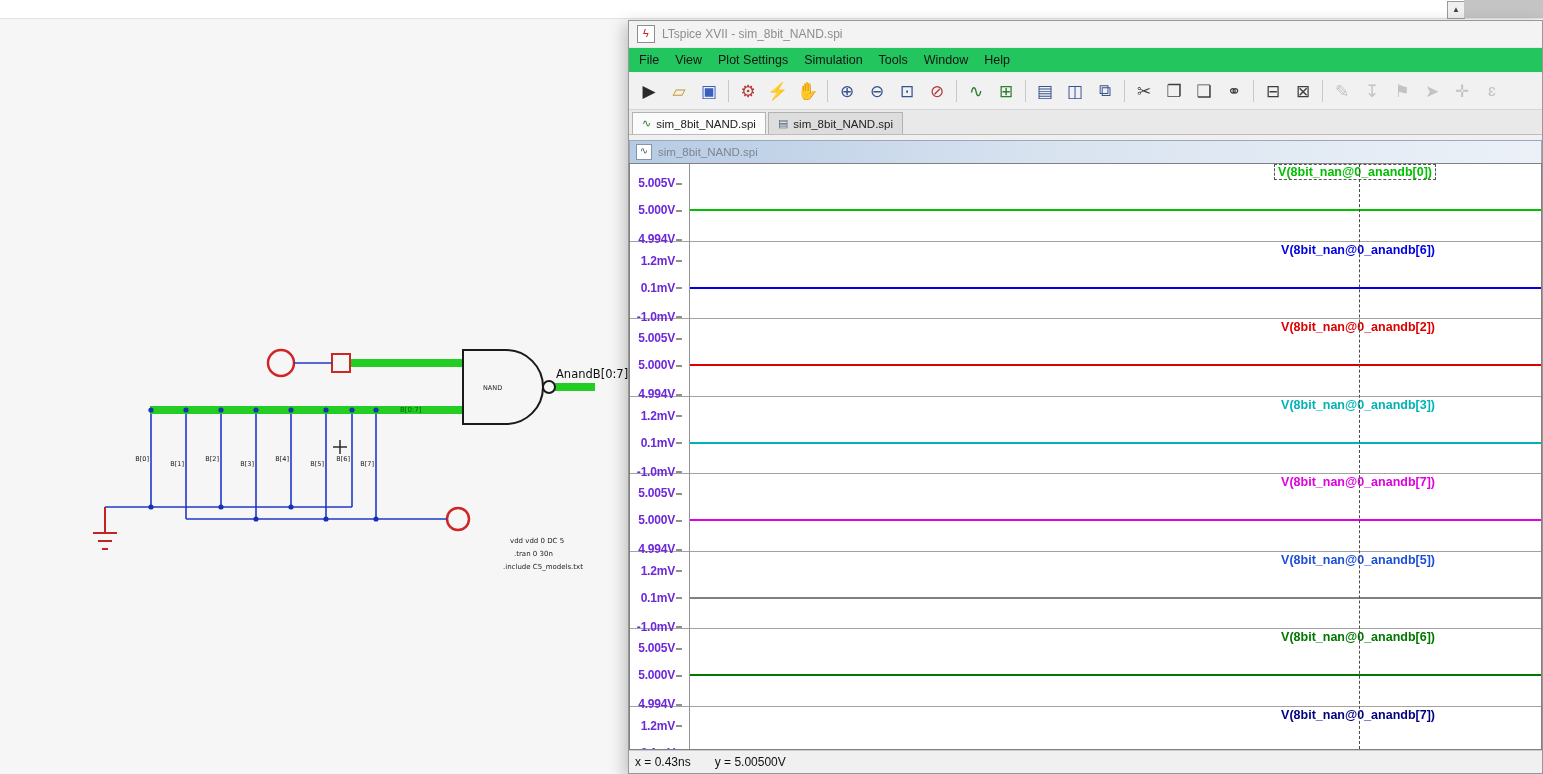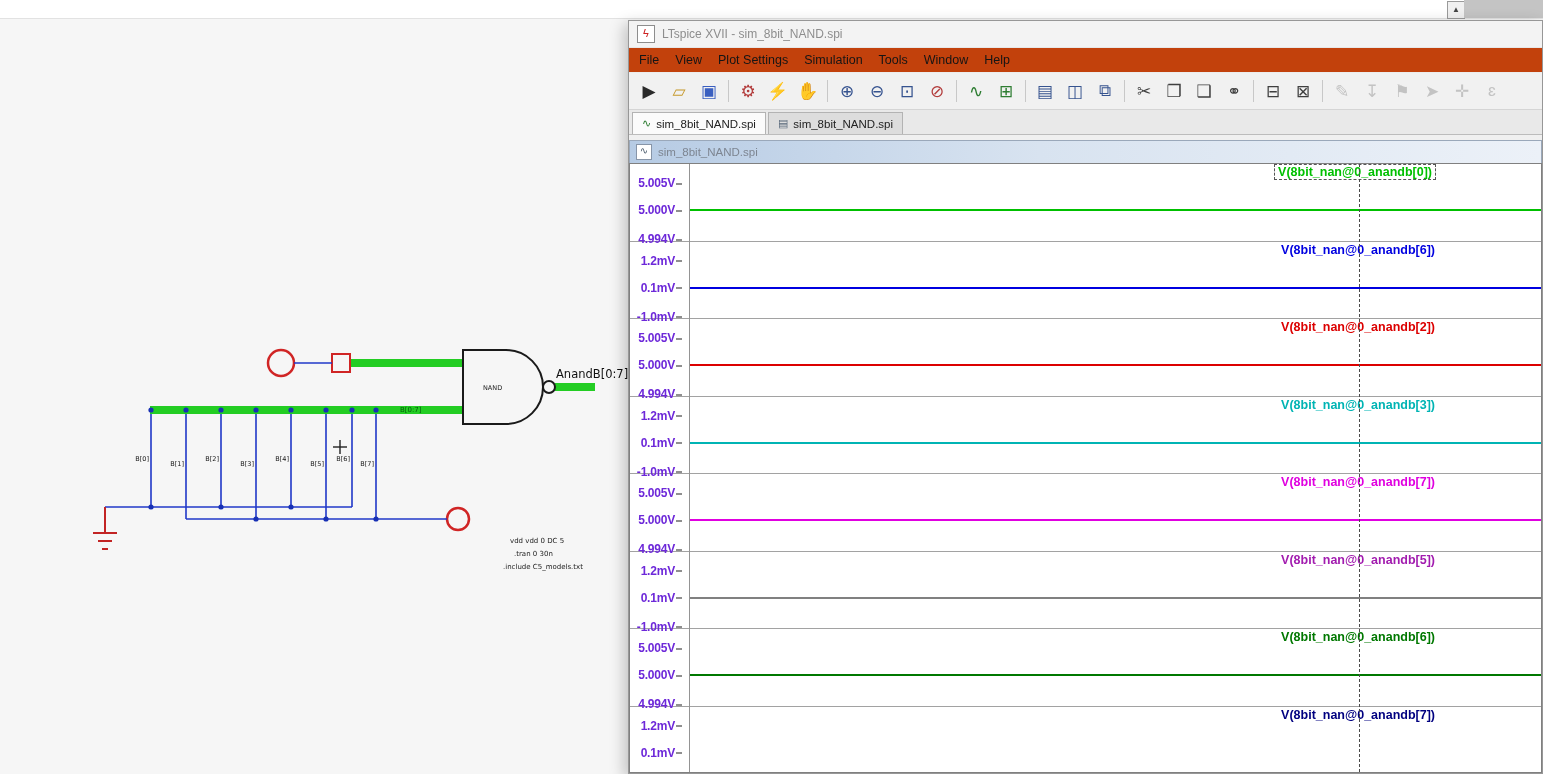--- a/index.html
+++ b/index.html
@@ -23,21 +23,21 @@
   
   #ltwin{position:absolute;left:628px;top:20px;width:915px;height:754px;z-index:10;
          display:flex;flex-direction:column;background:#f0f0f0;border:1px solid #979797;
          box-sizing:border-box;box-shadow:-4px 4px 14px rgba(0,0,0,.22);}
   .titlebar{height:26px;flex:0 0 26px;display:flex;align-items:center;gap:7px;padding-left:8px;
             background:#f3f3f3;border-bottom:1px solid #e7e7e7;}
   .appicon{width:16px;height:16px;border:1px solid #8d8d8d;background:#fff;color:#c22;
            font-size:11px;line-height:14px;text-align:center;flex:0 0 16px;}
   .title{font-size:12px;color:#8d8d8d;}
 
-  .menubar{height:24px;flex:0 0 24px;display:flex;align-items:center;background:#c2410c;
+  .menubar{height:24px;flex:0 0 24px;display:flex;align-items:center;background:#22c55e;
            font-size:12.5px;color:#151515;border-bottom:1px solid #ececec;padding-left:2px;}
   .menu-item{padding:3px 8px;cursor:default;}
 
   .toolbar{height:36px;flex:0 0 36px;display:flex;align-items:center;background:#f1f1f1;
            border-bottom:1px solid #d5d5d5;padding-left:5px;overflow:hidden;white-space:nowrap;}
   .tb-btn{width:28px;height:27px;flex:0 0 28px;display:flex;align-items:center;justify-content:center;
           font-size:17px;margin:0 1px;color:#333;}
   .tb-btn.disabled{color:#c3c3c3 !important;}
   .tb-sep{width:1px;height:22px;flex:0 0 1px;background:#c8c8c8;margin:0 4px;}
 
@@ -315,32 +315,36 @@
             <div class="tick t1">5.000V</div>
             <div class="tick t2">4.994V</div>
             <div class="trace" style="background: rgb(224, 0, 224);"></div>
             <div class="trace-label" style="color: rgb(224, 0, 224);">V(8bit_nan@0_anandb[7])</div>
           </div>
           <div class="panel">
             <div class="tick t0">1.2mV</div>
             <div class="tick t1">0.1mV</div>
             <div class="tick t2">-1.0mV</div>
             <div class="trace" style="background: rgb(128, 128, 128);"></div>
-            <div class="trace-label" style="color: #a21caf;">V(8bit_nan@0_anandb[5])</div>
+            <div class="trace-label" style="color: #1d4ed8;">V(8bit_nan@0_anandb[5])</div>
           </div>
           <div class="panel">
             <div class="tick t0">5.005V</div>
             <div class="tick t1">5.000V</div>
             <div class="tick t2">4.994V</div>
             <div class="trace" style="background: rgb(0, 120, 0);"></div>
             <div class="trace-label" style="color: rgb(0, 120, 0);">V(8bit_nan@0_anandb[6])</div>
           </div>
           <div class="panel">
             <div class="tick t0">1.2mV</div>
             <div class="tick t1">0.1mV</div>
             <div class="trace-label" style="color: rgb(0, 0, 128);">V(8bit_nan@0_anandb[7])</div>
           </div>
         </div>
     </div>
 
+    <div class="statusbar">
+      <span>x = 0.43ns</span>
+      <span>y = 5.00500V</span>
+    </div>
 
   </div>
 </div>
 
 </body></html>

